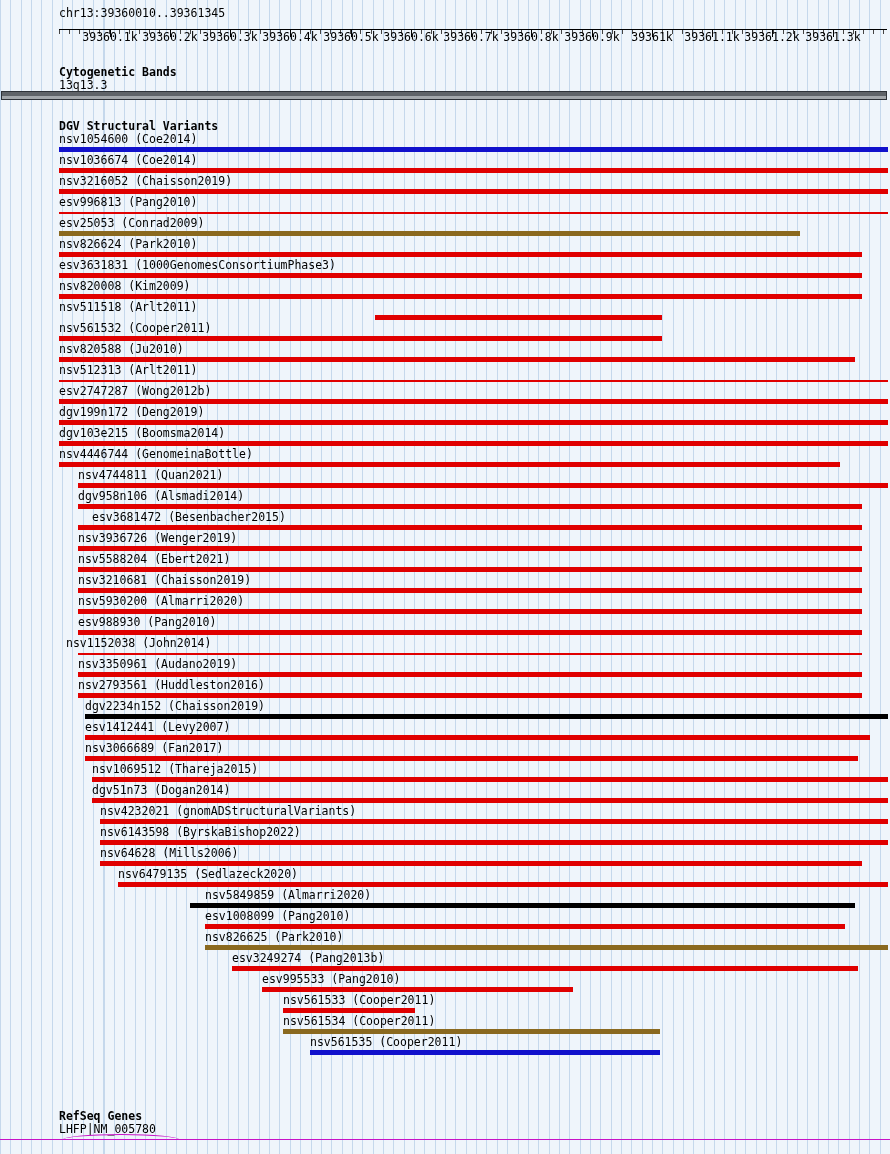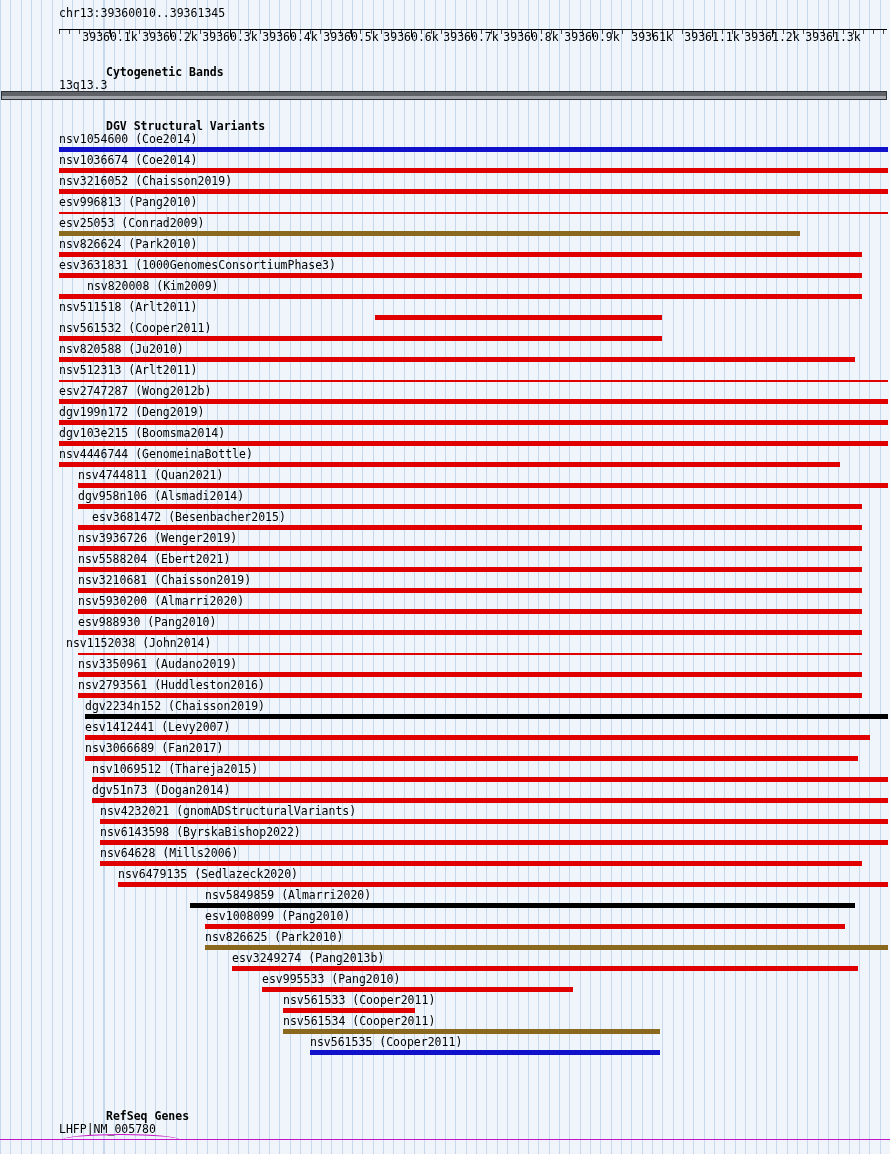--- a/index.html
+++ b/index.html
@@ -10,21 +10,21 @@
     height: 1154px;
     overflow: hidden;
     background-color: #eff5fb;
     background-image: repeating-linear-gradient(to right, #c5d8ec 0 1px, transparent 1px 10.35px);
     color: #000;
     font-family: "DejaVu Sans Mono", "Liberation Mono", monospace;
     font-size: 11.5px;
     line-height: 13px;
   }
   .abs { position: absolute; white-space: nowrap; }
-  .heading { font-weight: bold; margin-left: 47px; }
+  .heading { font-weight: bold; }
 
   
   .ruler-line { position:absolute; left:59px; width:828px; top:29px; height:1px; background:#000; }
   .minor-ticks {
     position:absolute; left:59px; width:828px; top:30px; height:4px;
     background: repeating-linear-gradient(to right, #444 0 1px, transparent 1px 10.05px);
   }
   .tick { position:absolute; top:30px; width:1px; height:7px; background:#000; }
   .tick-label { position:absolute; top:31px; transform: translateX(-50%); white-space:nowrap; }
 
@@ -117,21 +117,21 @@
   </div>
       <div class="variant-row">
     <div class="variant-label" style="left: 59px;">nsv826624 (Park2010)</div>
     <div class="variant-bar" style="left: 59px; width: 803px; background: rgb(224, 0, 0);"></div>
   </div>
       <div class="variant-row">
     <div class="variant-label" style="left: 59px;">esv3631831 (1000GenomesConsortiumPhase3)</div>
     <div class="variant-bar" style="left: 59px; width: 803px; background: rgb(224, 0, 0);"></div>
   </div>
       <div class="variant-row">
-    <div class="variant-label" style="left: 59px; margin-left: 28px;">nsv820008 (Kim2009)</div>
+    <div class="variant-label" style="left: 59px;">nsv820008 (Kim2009)</div>
     <div class="variant-bar" style="left: 59px; width: 803px; background: rgb(224, 0, 0);"></div>
   </div>
       <div class="variant-row">
     <div class="variant-label" style="left: 59px; text-align: center;">nsv511518 (Arlt2011)</div>
     <div class="variant-bar" style="left: 375px; width: 287px; background: rgb(224, 0, 0);"></div>
   </div>
       <div class="variant-row">
     <div class="variant-label" style="left: 59px;">nsv561532 (Cooper2011)</div>
     <div class="variant-bar" style="left: 59px; width: 603px; background: rgb(224, 0, 0);"></div>
   </div>

